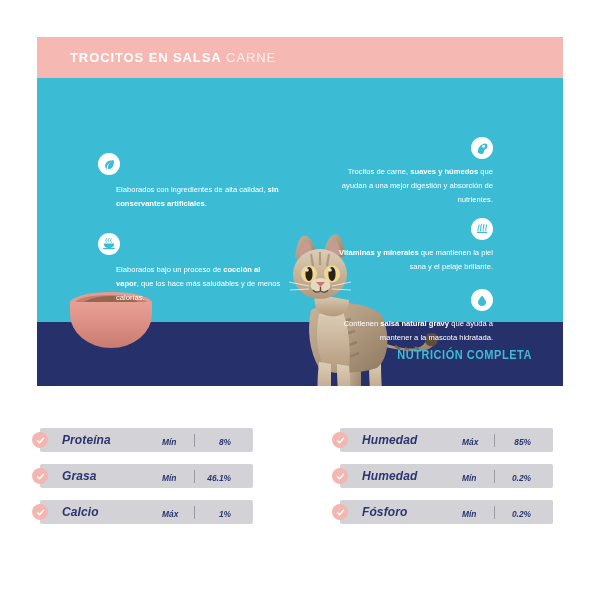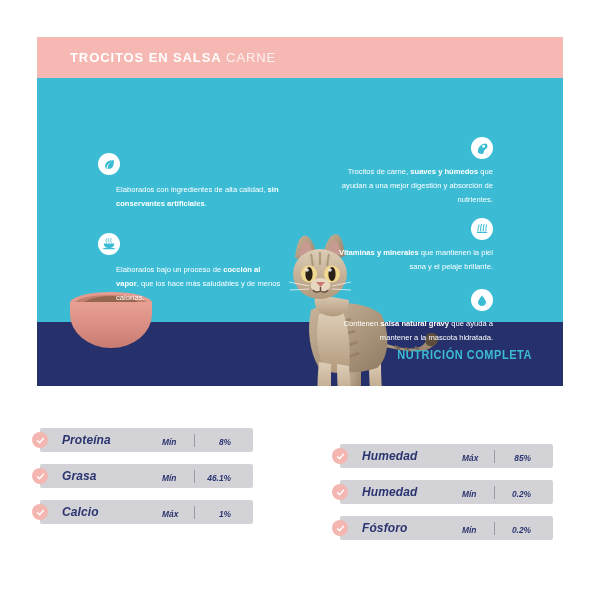--- a/index.html
+++ b/index.html
@@ -139,21 +139,21 @@
   .cat {
     position: absolute;
     left: 240px; top: 185px;
     width: 170px; height: 202px;
   }
   .cat svg { display: block; width: 100%; height: 100%; }
 
   
   .table-col { position: absolute; width: 213px; }
   #tableLeft { left: 40px; top: 428px; }
-  #tableRight { left: 340px; top: 444px; }
+  #tableRight { left: 340px; top: 428px; }
 
   .nrow {
     position: relative;
     height: 24px;
     margin-bottom: 12px;
     background: #d2d2d7;
     border-radius: 2px;
     display: flex;
     align-items: center;
   }

